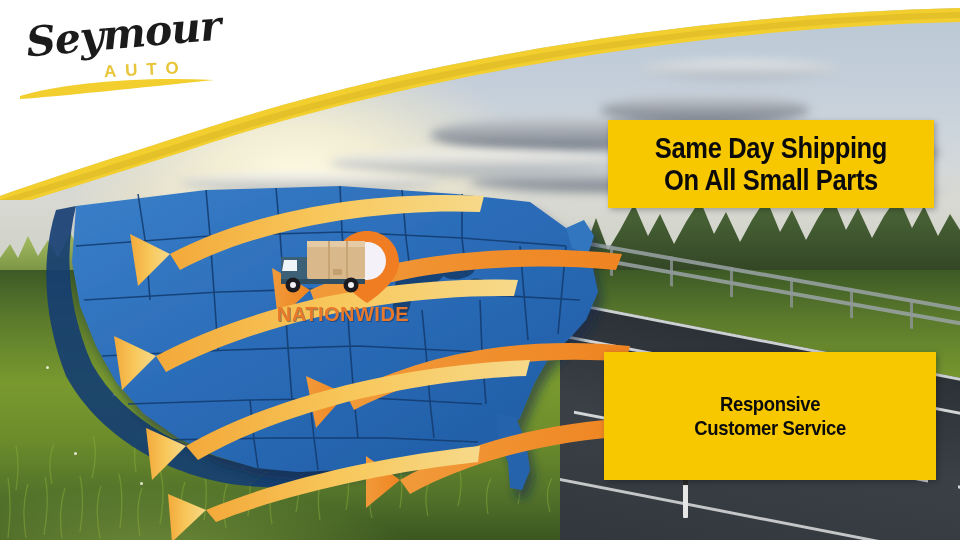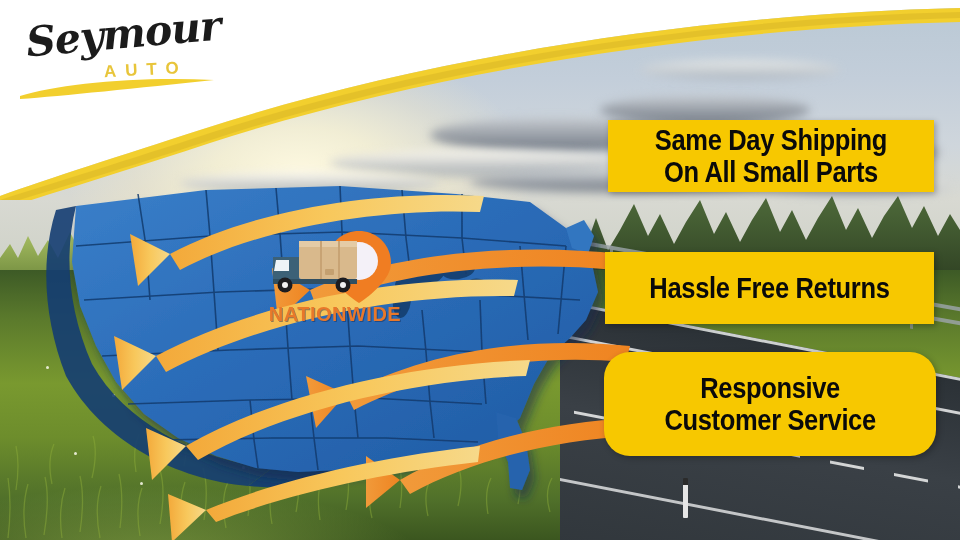--- a/index.html
+++ b/index.html
@@ -97,21 +97,21 @@
     letter-spacing:9px; color:#e8c53a;
     transform:rotate(-3deg);
   }
   .logo-swoosh { position:absolute; left:0; top:58px; width:200px; height:34px; }
 
   
   .map-wrap { position:absolute; left:10px; top:150px; width:630px; height:360px; }
   .map-wrap svg { display:block; overflow:visible; }
 
   
-  .delivery-group { position:absolute; left:255px; top:225px; width:160px; height:140px;text-decoration:underline; }
+  .delivery-group { position:absolute; left:263px; top:225px; width:160px; height:140px;text-decoration:underline; }
   .nationwide-text {
     position:absolute; left:0; top:79px; width:160px;
     text-align:center;
     font-family:"Liberation Sans", sans-serif;
     font-weight:700; font-size:20px;
     color:#e8782a; letter-spacing:.5px; line-height:1.04;
     text-shadow:1px 1px 0 rgba(20,40,80,.45);
   }
   .nationwide-text .l2 { display:block; letter-spacing:1.5px; }
 
@@ -122,23 +122,23 @@
     display:flex; align-items:center; justify-content:center;
     text-align:center;
     color:#0a0a0a;
     font-family:"Liberation Sans", sans-serif;
     font-weight:700;
     line-height:1.12;
     letter-spacing:-0.4px;
     box-shadow:2px 2px 6px rgba(0,0,0,.28);
   }
   .callout span { display:block; transform:scaleX(.88); transform-origin:center; }
-  #callout-1 { left:608px; top:120px; width:326px; height:72px; font-size:29px; }
+  #callout-1 { left:608px; top:120px; width:326px; height:88px; font-size:29px; }
   #callout-2 { left:605px; top:252px; width:329px; height:72px;  font-size:29px; }
-  #callout-3 { left:604px; top:352px; width:332px; height:104px; font-size:29px;border-radius:26px; }
+  #callout-3 { left:604px; top:352px; width:332px; height:128px; font-size:21px; }
 </style>
 </head>
 <body>
 
 <div id="banner">
 
   <div class="photo">
 
     <div class="sky">
       <div class="cloud dark" style="left:430px; top:118px; width:250px; height:34px;"></div>
@@ -386,25 +386,20 @@
     </div>
   </div>
 
   <div class="callout" id="callout-1">
     <div>
       <span>Same Day Shipping</span>
       <span>On All Small Parts</span>
     </div>
   </div>
 
-  <div class="callout" id="callout-2">
-    <div>
-      <span>Hassle Free Returns</span>
-    </div>
-  </div>
 
   <div class="callout" id="callout-3">
     <div>
       <span>Responsive</span>
       <span>Customer Service</span>
     </div>
   </div>
 
 </div>
 

